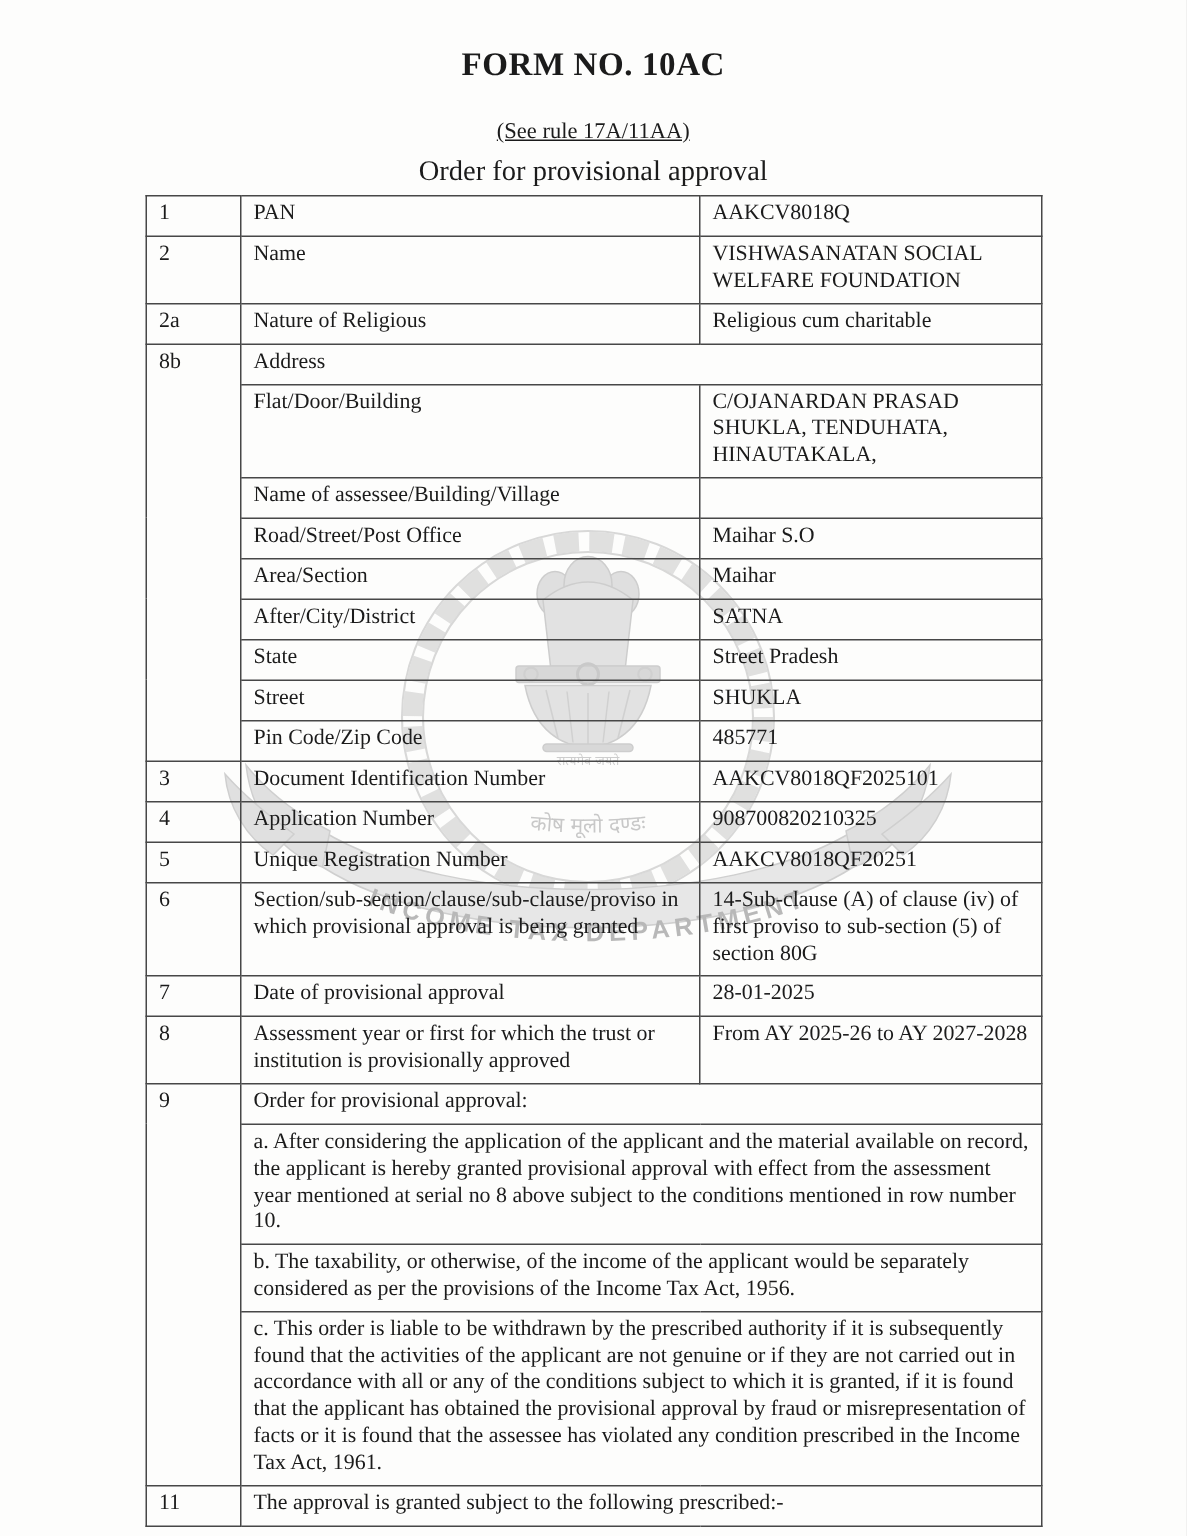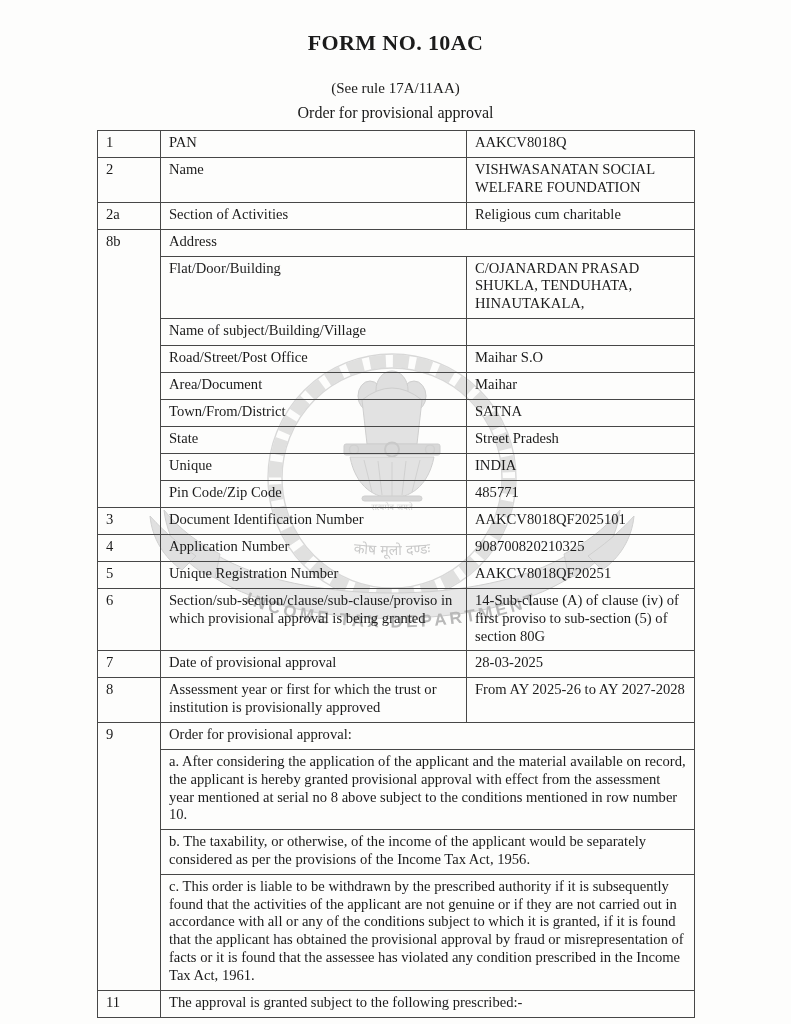--- a/index.html
+++ b/index.html
@@ -8,22 +8,22 @@
     width: 791px;
     height: 1024px;
     margin: 0 auto;
     background: #fdfdfc;
     font-family: "Liberation Serif", serif;
     color: #1b1b1b;
     overflow: hidden;
   }
   .header { position:absolute; top:0; left:0; width:791px; text-align:center; }
   .title { margin-top:30px; font-size:22px; font-weight:bold; letter-spacing:0.4px;text-align:center; }
-  .rule-line { margin-top:24px; font-size:15px; }
-  .subtitle { margin-top:7px; font-size:16px;text-align:center; }
+  .rule-line { margin-top:24px; font-size:15px;text-decoration:underline; }
+  .subtitle { margin-top:7px; font-size:19px;text-align:center; }
 
   .watermark {
     position:absolute; left:120px; top:320px; width:560px; height:365px;
     z-index:0; opacity:0.8; pointer-events:none;
   }
 
   table.form {
     position:absolute; left:97px; top:130px; width:597px;
     border-collapse:collapse; table-layout:fixed;
     font-size:14.6px; z-index:1; background:transparent;
@@ -110,55 +110,55 @@
         <td class="lbl">PAN</td>
         <td class="val">AAKCV8018Q</td>
       </tr>
       <tr>
         <td class="sn">2</td>
         <td class="lbl">Name</td>
         <td class="val">VISHWASANATAN SOCIAL WELFARE FOUNDATION</td>
       </tr>
       <tr>
         <td class="sn">2a</td>
-        <td class="lbl">Section of Activities</td>
+        <td class="lbl">Nature of Religious</td>
         <td class="val">Religious cum charitable</td>
       </tr>
 
       <tr>
         <td class="sn" rowspan="9">8b</td>
         <td colspan="2">Address</td>
       </tr>
       <tr>
         <td>Flat/Door/Building</td>
         <td>C/OJANARDAN PRASAD SHUKLA, TENDUHATA, HINAUTAKALA,</td>
       </tr>
       <tr>
-        <td>Name of subject/Building/Village</td>
+        <td>Name of assessee/Building/Village</td>
         <td></td>
       </tr>
       <tr>
         <td>Road/Street/Post Office</td>
         <td>Maihar S.O</td>
       </tr>
       <tr>
-        <td>Area/Document</td>
+        <td>Area/Section</td>
         <td>Maihar</td>
       </tr>
       <tr>
-        <td>Town/From/District</td>
+        <td>After/City/District</td>
         <td>SATNA</td>
       </tr>
       <tr>
         <td>State</td>
         <td>Street Pradesh</td>
       </tr>
       <tr>
-        <td>Unique</td>
-        <td>INDIA</td>
+        <td>Street</td>
+        <td>SHUKLA</td>
       </tr>
       <tr>
         <td>Pin Code/Zip Code</td>
         <td>485771</td>
       </tr>
 
       <tr>
         <td class="sn">3</td>
         <td class="lbl">Document Identification Number</td>
         <td class="val">AAKCV8018QF2025101</td>
@@ -174,21 +174,21 @@
         <td class="val">AAKCV8018QF20251</td>
       </tr>
       <tr>
         <td class="sn">6</td>
         <td class="lbl">Section/sub-section/clause/sub-clause/proviso in which provisional approval is being granted</td>
         <td class="val">14-Sub-clause (A) of clause (iv) of first proviso to sub-section (5) of section 80G</td>
       </tr>
       <tr>
         <td class="sn">7</td>
         <td class="lbl">Date of provisional approval</td>
-        <td class="val">28-03-2025</td>
+        <td class="val">28-01-2025</td>
       </tr>
       <tr>
         <td class="sn">8</td>
         <td class="lbl">Assessment year or first for which the trust or institution is provisionally approved</td>
         <td class="val">From AY 2025-26 to AY 2027-2028</td>
       </tr>
 
       <tr>
         <td class="sn" rowspan="4">9</td>
         <td colspan="2">Order for provisional approval:</td>

